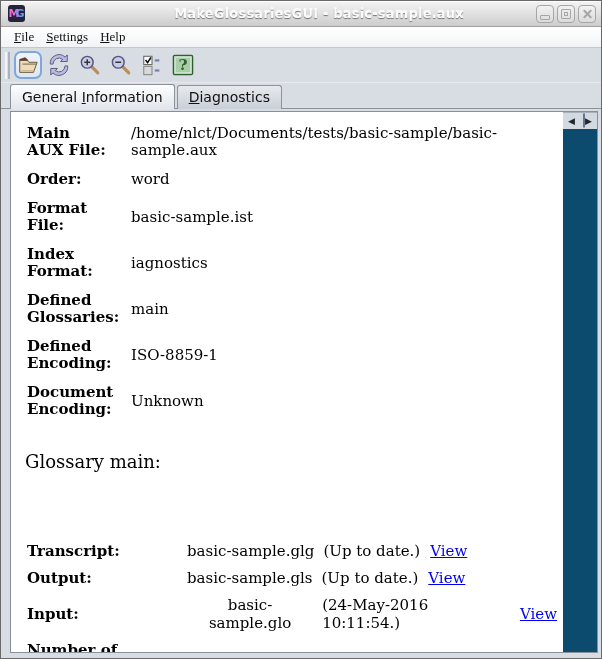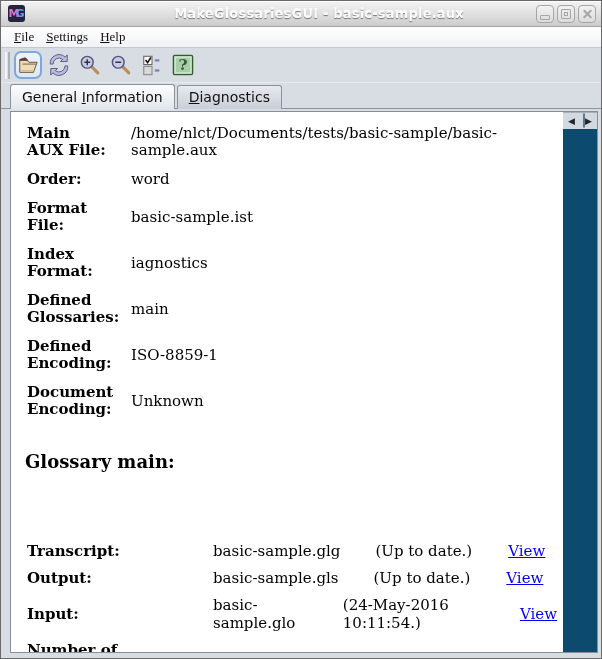--- a/index.html
+++ b/index.html
@@ -144,27 +144,27 @@
     background:#ffffff;
     font-family:"DejaVu Serif","Liberation Serif",serif;
     font-size:15px; color:#000;
     padding:13px 6px 0 14px;
   }
   .info-row { display:flex; align-items:center; margin:0 0 12px 2px; line-height:17px; }
   .info-label { width:84px; flex:0 0 84px; font-weight:bold; }
   .info-value { margin-left:20px; }
 
   .section-heading {
-    font-size:18px; font-weight:bold; margin:34px 0 0 0; line-height:20px;
+    font-size:18px; font-weight:normal; margin:34px 0 0 0; line-height:20px;
   }
 
   .gloss-rows { margin-top:70px; }
-  .g-row { display:flex; align-items:center; margin:0 0 9px 2px; line-height:18px;gap:26px; }
+  .g-row { display:flex; align-items:center; margin:0 0 9px 2px; line-height:18px; }
   .g-label { width:160px; flex:0 0 160px; font-weight:bold; }
-  .g-value { margin-right:9px; }
+  .g-value { margin-right:9px;text-align:center; }
   .g-status { margin-right:10px; }
   .g-status:empty { margin-right:0; }
   a.g-link { color:#0000ee; text-decoration:underline; cursor:pointer; }
 
   
   .hscrollbar {
     flex:0 0 17px; height:17px;
     border-top:1px solid #aab0b8;
     background:#d3d9e0;
     display:flex; align-items:stretch;

